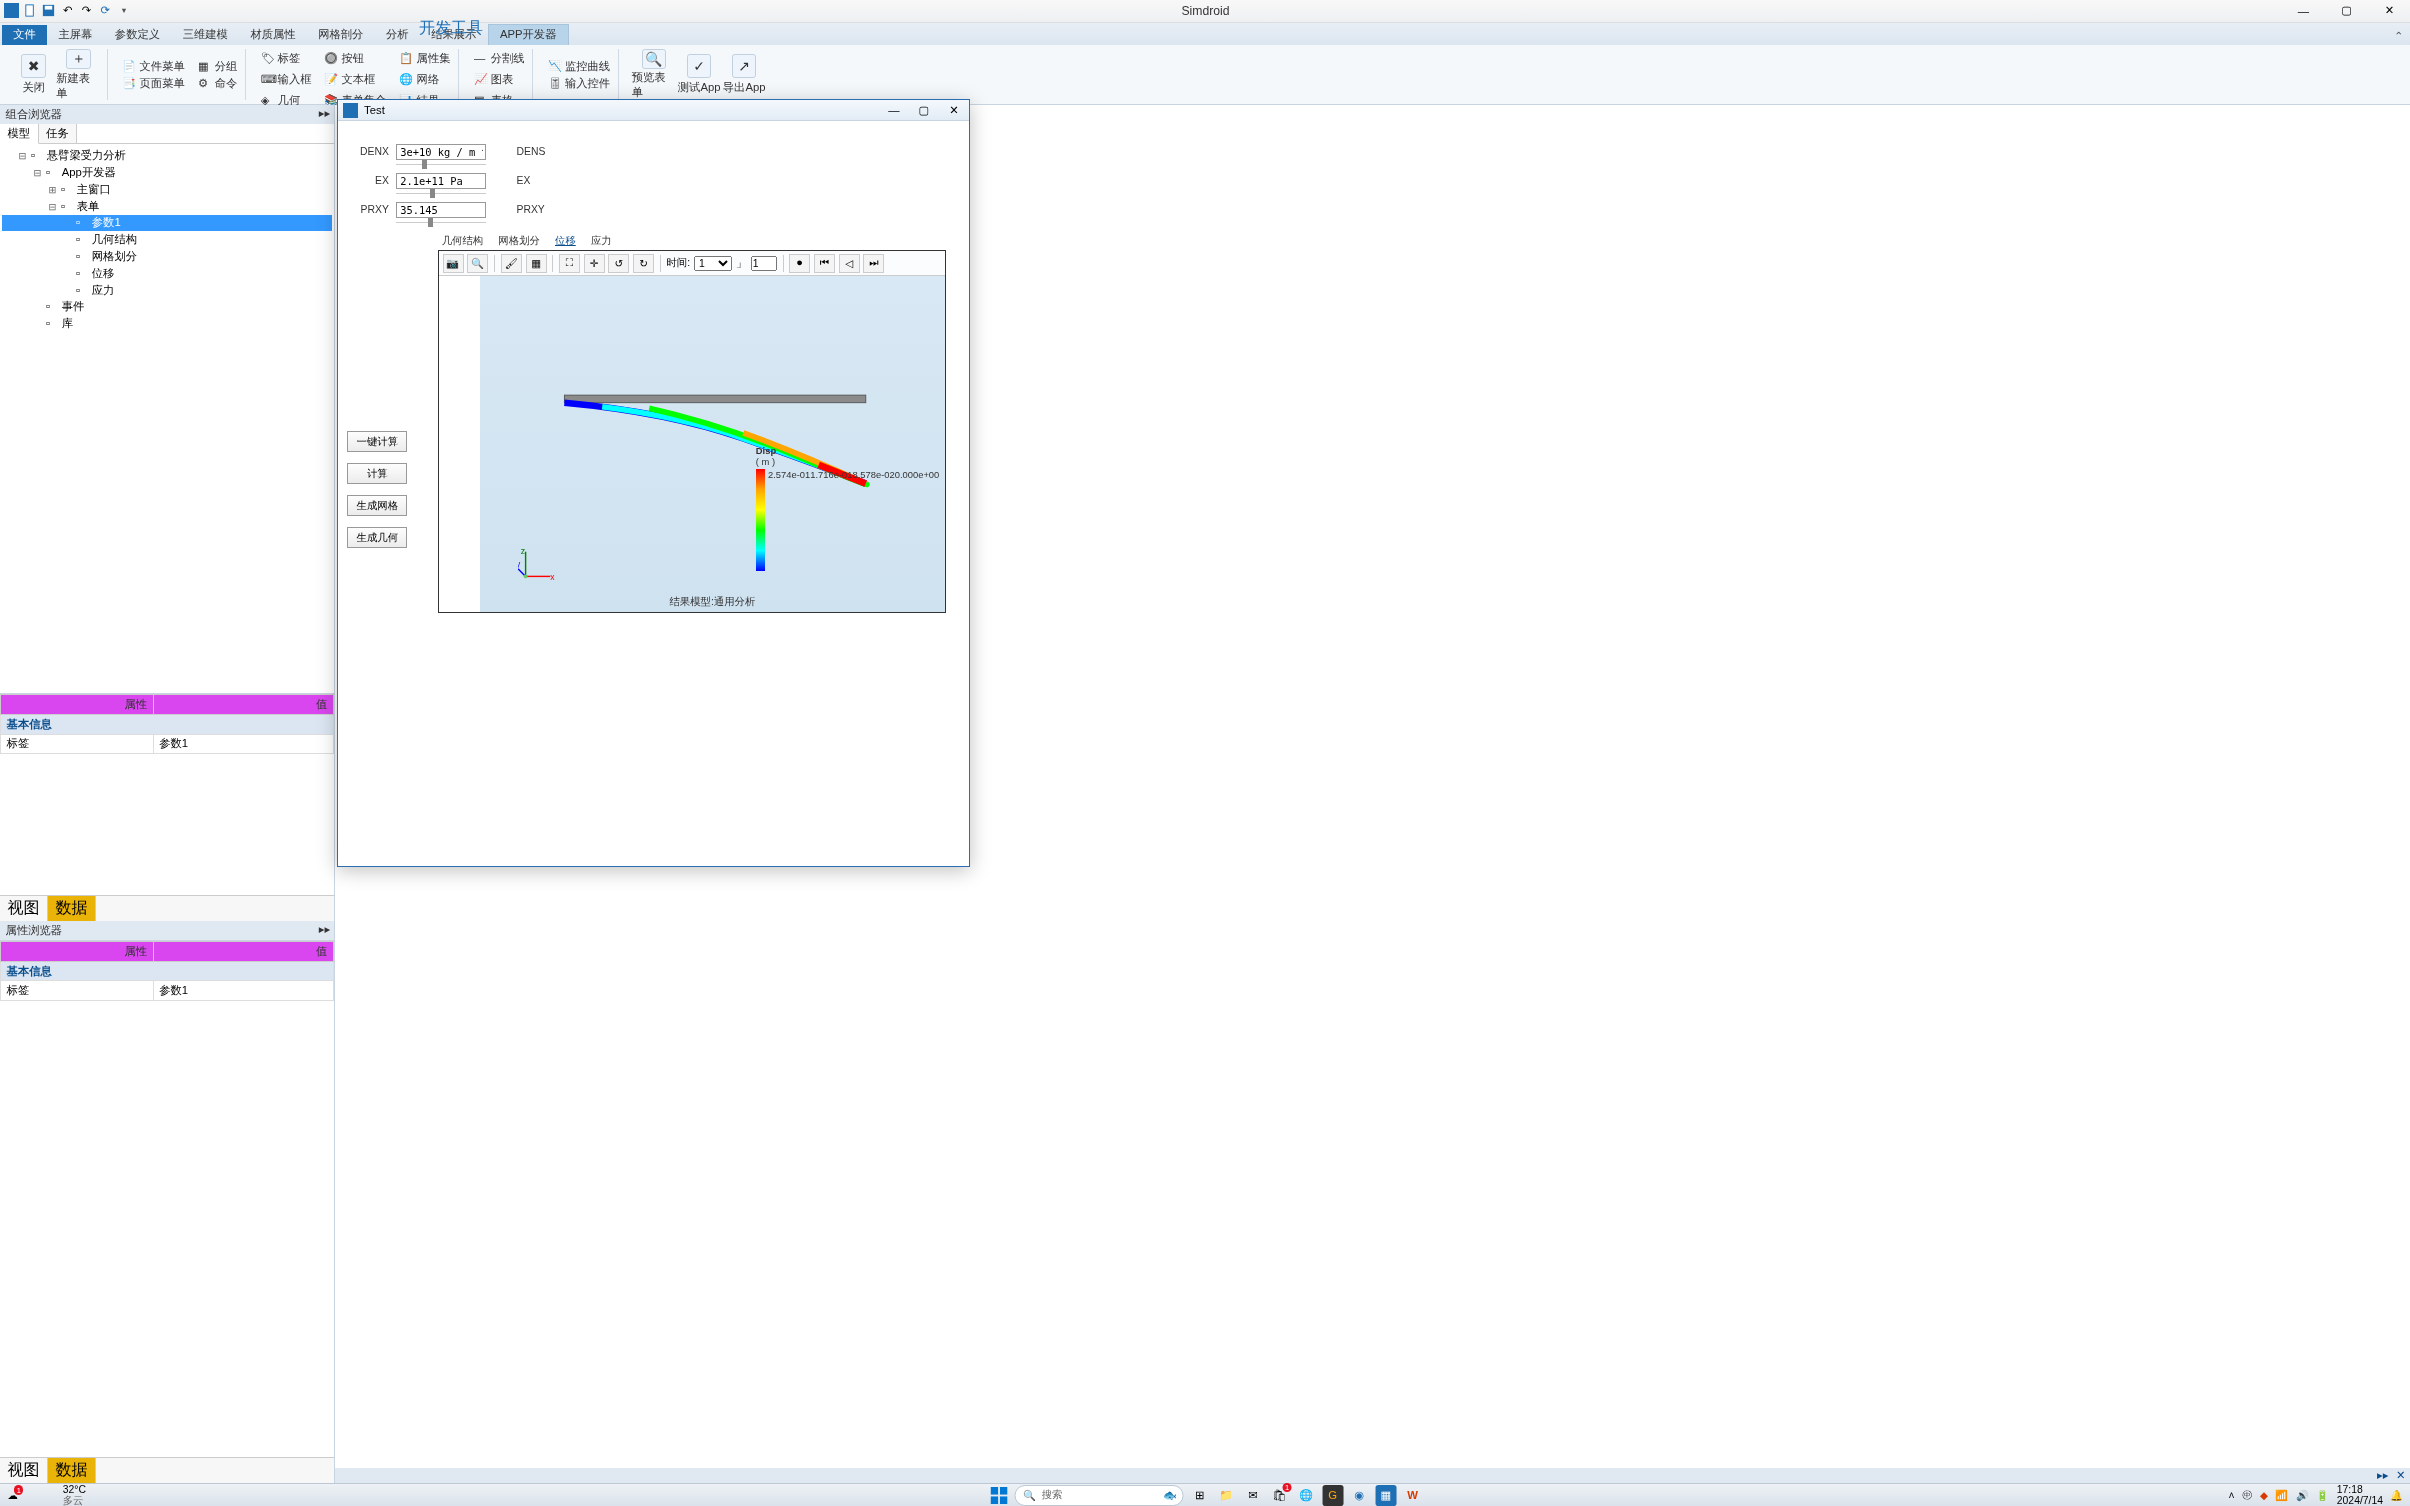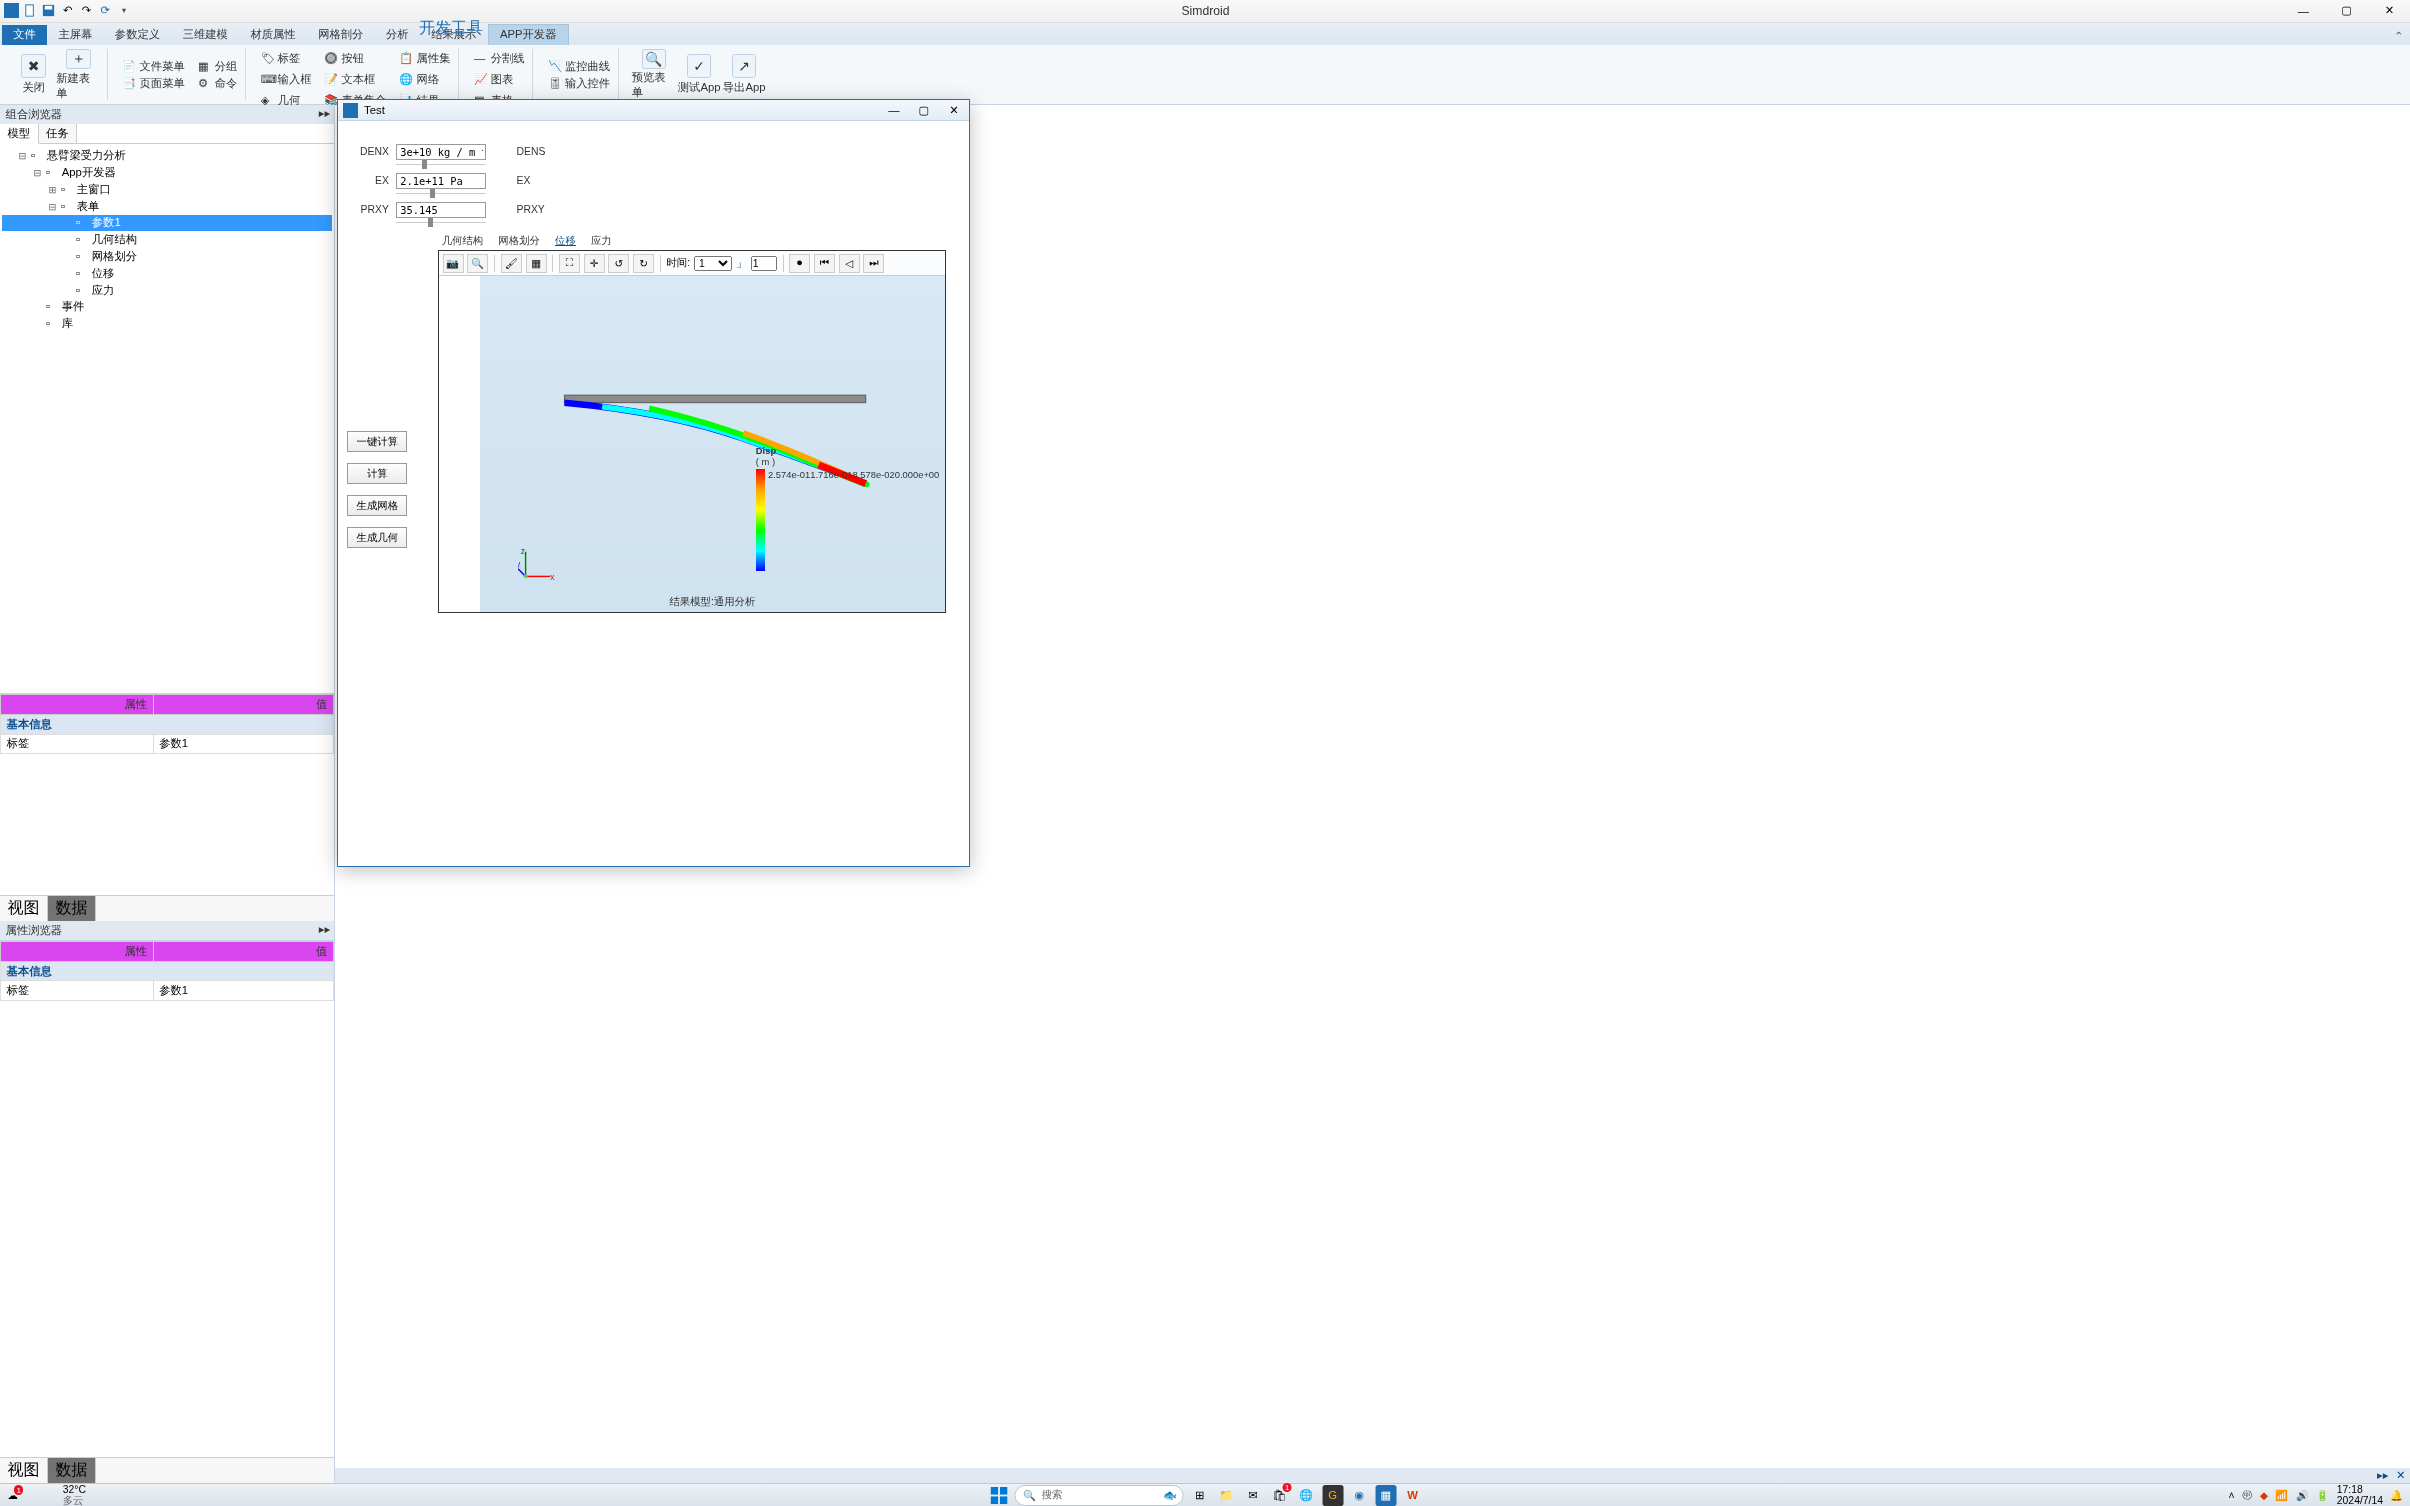--- a/index.html
+++ b/index.html
@@ -47,21 +47,21 @@
 .tree .ind3 { padding-left:45px; }
 .tree .ind4 { padding-left:60px; }
 
 .prop-panel { border-top:0.9px solid #c8d4e0; }
 .prop-table { width:100%; border-collapse:collapse; font-size:11.3px; }
 .prop-table th { background:#d946ef; border:0.9px solid #ccc; padding:1.9px 5.6px; text-align:right; color:#333; font-weight:normal; }
 .prop-table td { border:0.9px solid #ddd; padding:1.9px 5.6px; }
 .prop-cat { background:#dbe6f2; color:#0a4d8c; font-weight:bold; }
 .bottom-tabs { display:flex; border-top:0.9px solid #ccc; background:#f7f7f7; }
 .bottom-tabs .btab { padding:1.9px 7.5px; font-size:16px; border-right:0.9px solid #ccc; cursor:pointer; }
-.bottom-tabs .btab.active { background:#737373;text-align:center; }
+.bottom-tabs .btab.active { background:#eab308;text-align:center; }
 
 
 .main { position:absolute; left:335px; right:0; top:105px; bottom:24.5px; background:#fff; }
 
 
 .inner-win { position:absolute; left:1.9px; top:-5.6px; width:633px; height:768px; border:0.9px solid #2a6db0; background:#fff; box-shadow:0 3.8px 19px rgba(0,0,0,.25); z-index:50; }
 .inner-title { height:21px; background:linear-gradient(#f4f8fc,#e2ecf6); display:flex; align-items:center; padding-left:5.6px; border-bottom:0.9px solid #c8d4e0; }
 .inner-title .ticon2 { width:15px; height:15px; background:#1f6fb5; margin-right:5.6px; }
 .inner-title .wctrls { margin-left:auto; display:flex; }
 .inner-title .wctrls div { width:30px; height:21px; display:flex; align-items:center; justify-content:center; cursor:pointer; }

